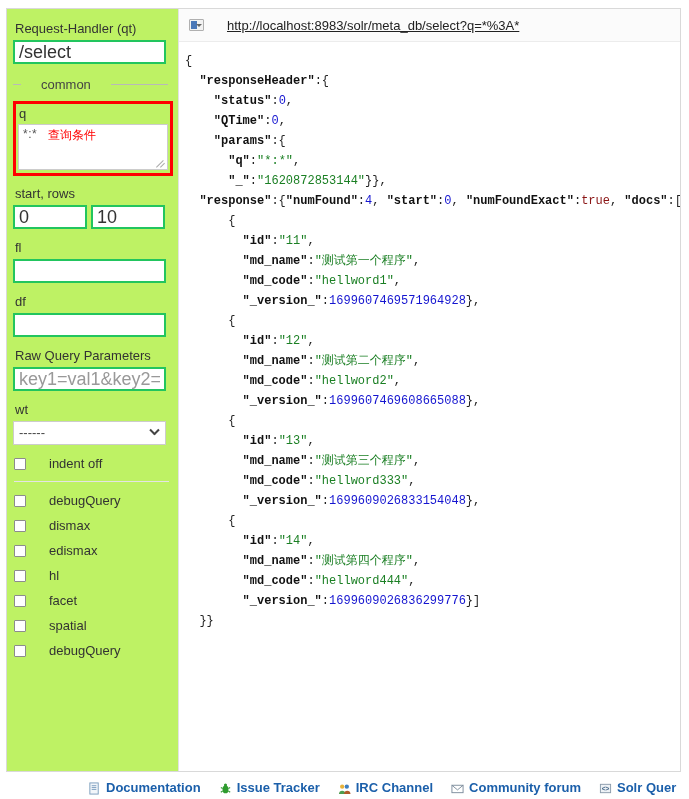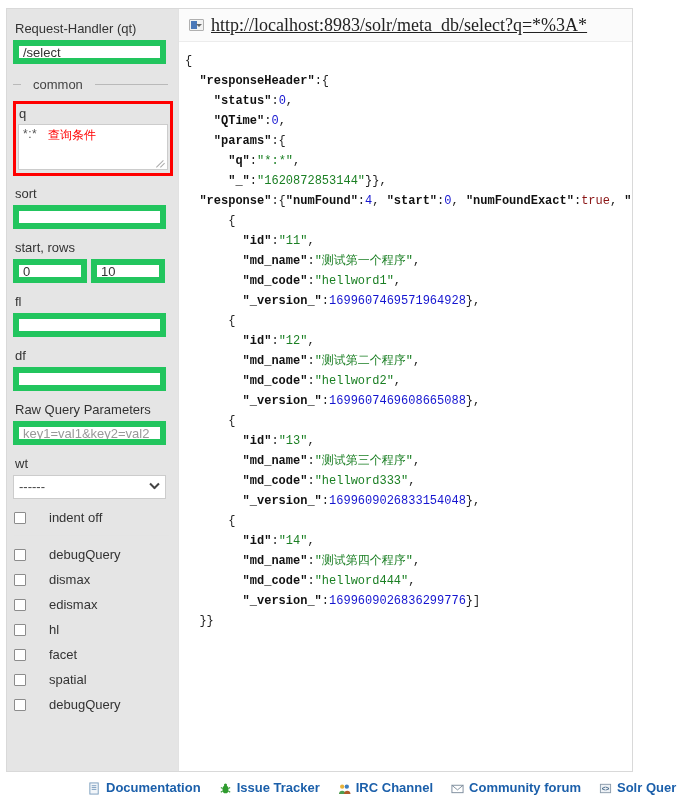--- a/index.html
+++ b/index.html
@@ -13,23 +13,23 @@
   #root {
     position: relative;
     width: 689px; height: 799px;
     background: #ffffff;
   }
 
   
   .panel {
     position: absolute;
     left: 6px; top: 8px;
-    width: 627px; height: 764px;
+    width: 675px; height: 764px;
     border: 1px solid #d9d9d9;
-    background: #e5e5e5;
+    background: #bef264;
   }
 
   
   .query-form {
     position: absolute;
     left: 0; top: 0;
     width: 172px; height: 100%;
     border-right: 1px solid #e2e2e2;
     padding: 12px 0 0 6px;
     overflow: hidden;
@@ -38,36 +38,36 @@
     font-size: 13px;
     color: #333333;
     margin: 0 0 3px 2px;
     line-height: 16px;
     white-space: nowrap;
   }
   .txt {
     display: block;
     width: 153px;
     height: 24px;
-    border: 6px solid #22c55e;
+    border: 2px solid #22c55e;
     background: #ffffff;
     font-family: "Liberation Sans", sans-serif;
-    font-size: 13px;
+    font-size: 18px;
     color: #333333;
     padding: 0 4px;
     outline: none;
   }
   .txt::placeholder { color: #999999; }
   .field-block { margin-bottom: 11px; }
 
   
   .section-divider {
     display: flex;
     align-items: center;
-    gap: 12px;
+    gap: 20px;
     margin: 14px 0 10px 0;
     width: 155px;
   }
   .section-divider .dash-left {
     width: 8px; height: 1px; background: #b9b9b9;
   }
   .section-divider .sec-label {
     font-size: 13px; color: #444444; line-height: 13px;
   }
   .section-divider .dash-right {
@@ -246,24 +246,25 @@
     background: #4a78b8;
   }
   .url-icon .tri {
     position: absolute; right: 1px; top: 4px;
     width: 0; height: 0;
     border-left: 3px solid transparent;
     border-right: 3px solid transparent;
     border-top: 3px solid #666666;
   }
   .url-text {
-    font-size: 18px;
+    font-size: 13px;
     color: #222222;
-    font-family: Liberation Serif, serif;
+    font-family: Liberation Sans, sans-serif;
     white-space: nowrap;
+    margin-left: 16px;
   }
   .json-view {
     position: absolute;
     left: 0; top: 34px; right: 0; bottom: 0;
     padding: 8px 0 0 6px;
     font-family: "Liberation Mono", monospace;
     font-size: 12px;
     line-height: 20px;
     color: #222222;
     white-space: pre;
@@ -328,24 +329,20 @@
       <div class="q-group">
         <div class="field-label">q</div>
         <div class="q-area">
           <span class="q-value">*:*</span>
           <span class="resize-grip"></span>
         </div>
         <span class="annotation-cn">查询条件</span>
       </div>
 
 
-      <div class="field-block">
-        <div class="field-label">sort</div>
-        <input class="txt" type="text" value="" style="">
-      </div>
 
       <div class="field-block">
         <div class="field-label">start, rows</div>
         <div class="two-up">
           <input class="txt" type="text" value="0" style="">
           <input class="txt" type="text" value="10" style="">
         </div>
       </div>
 
       <div class="field-block">

